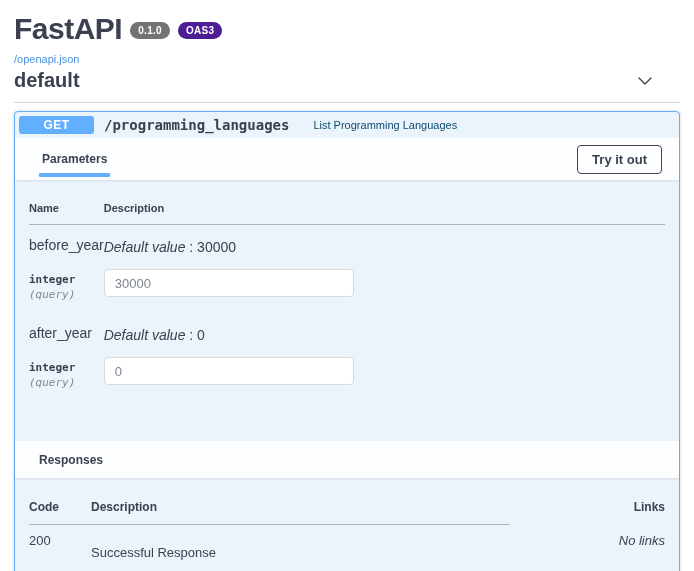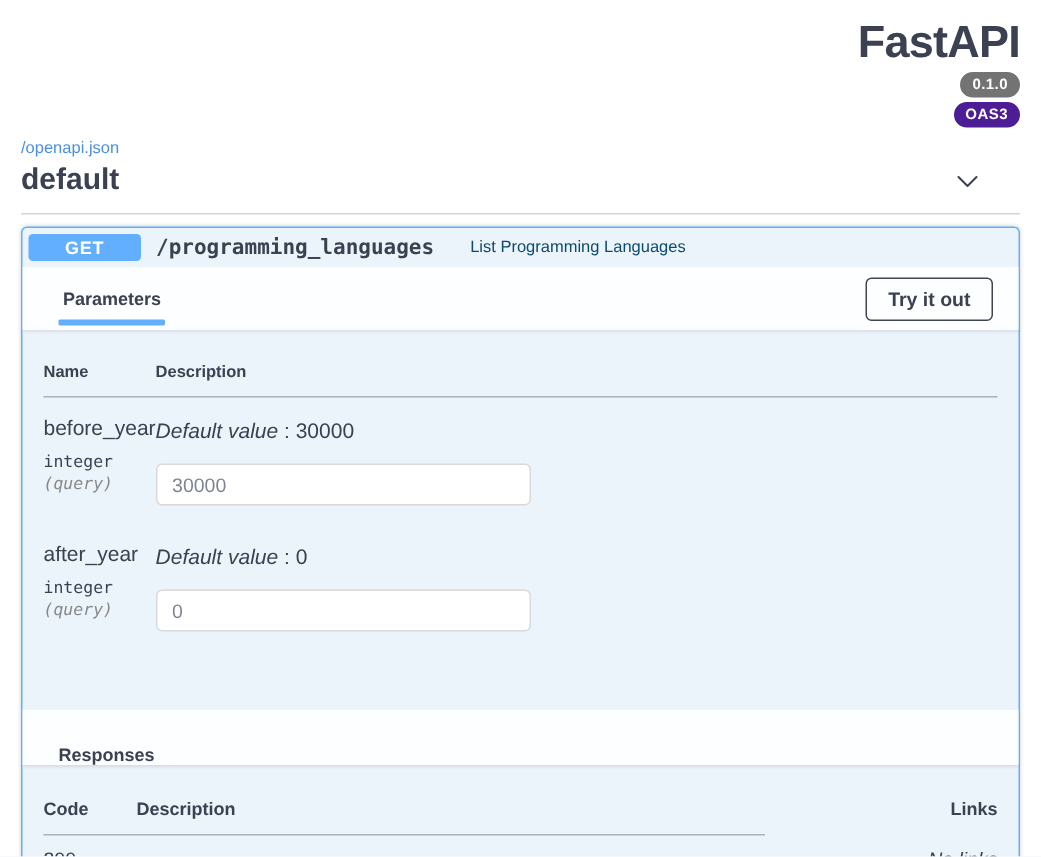--- a/index.html
+++ b/index.html
@@ -2,21 +2,21 @@
 <html><head>
 <meta charset="utf-8">
 <style>
   * { margin: 0; padding: 0; box-sizing: border-box; }
   body { background: #fff; font-family: "Liberation Sans", sans-serif; color: #3b4151; }
   .page { width: 694px; height: 571px; overflow: hidden; background: #fff; position: relative; }
   .gutter { padding: 0 14px; }
 
   
   .info { padding-top: 12px; }
-  .title-row { display: flex; align-items: flex-end; flex-direction: column; }
+  .title-row { display: flex; align-items: center; }
   .api-title { font-size: 30px; font-weight: bold; color: #3b4151; line-height: 1.1; letter-spacing: -0.5px; }
   .badge { display: inline-block; font-size: 10px; font-weight: bold; color: #fff; padding: 3px 8px; border-radius: 10px; margin-left: 8px; margin-top: 3px; letter-spacing: 0.3px; }
   .badge.version { background: #737373; }
   .badge.oas { background: #4c1d95; }
   .spec-link { display: inline-block; margin-top: 8px; font-size: 11px; color: #4990e2; text-decoration: none; cursor: pointer; }
 
   
   .tag-bar { display: flex; align-items: center; justify-content: space-between; border-bottom: 1px solid rgba(59,65,81,.22); padding: 2px 10px 10px 0; cursor: pointer; }
   .tag-name { font-size: 20px; font-weight: bold; color: #3b4151; }
   .chevron { width: 20px; height: 20px; margin-right: 15px; }
@@ -34,28 +34,28 @@
   .tab-underline { height: 4px; background: #61affe; margin-top: 7px; align-self: stretch; border-radius: 1px; }
   .tryout-btn { background: transparent; border: 1px solid #41444e; border-radius: 4px; padding: 6px 14px; font-family: "Liberation Sans", sans-serif; font-size: 13px; font-weight: bold; color: #3b4151; cursor: pointer; }
 
   
   .params-container { padding: 12px 14px 40px; }
   table { width: 100%; border-collapse: collapse; }
   th { text-align: left; font-size: 11px; font-weight: bold; color: #3b4151; padding: 10px 0; border-bottom: 1px solid rgba(59,65,81,.2); }
   th.col-name { width: 72px; }
   td { vertical-align: top; padding: 12px 0; }
   .param-name { font-size: 14px; color: #3b4151; }
-  .param-type { font-family: "DejaVu Sans Mono", monospace; font-size: 11px; font-weight: normal; margin-top: 8px; }
+  .param-type { font-family: "DejaVu Sans Mono", monospace; font-size: 11px; font-weight: bold; margin-top: 20px; }
   .param-in { font-family: "DejaVu Sans Mono", monospace; font-size: 11px; font-style: italic; color: #888; margin-top: 2px; }
   .param-default { font-size: 14px; margin: 2px 0 14px; }
   .param-default .lbl { font-style: italic; }
   .param-input { width: 250px; height: 28px; border: 1px solid #d9d9d9; border-radius: 4px; background: #fff; padding: 0 10px; font-family: "Liberation Sans", sans-serif; font-size: 13px; color: #7d8492; }
 
   
-  .responses-header { min-height: 37px; align-items: flex-end; }
+  .responses-header { min-height: 37px; }
   .responses-title { font-size: 12px; font-weight: bold; color: #3b4151; }
   .responses-inner { padding: 12px 14px 20px; }
   .resp-table th { font-size: 12px; }
   .resp-table th.col-code { width: 62px; }
   .resp-table th.col-links { text-align: right; border-bottom: none; }
   .resp-code { font-size: 13px; padding-top: 8px; }
   .resp-desc { font-size: 13px; padding-top: 20px; }
   .resp-links { font-size: 13px; font-style: italic; text-align: right; padding-top: 8px; }
 </style>
 </head>

